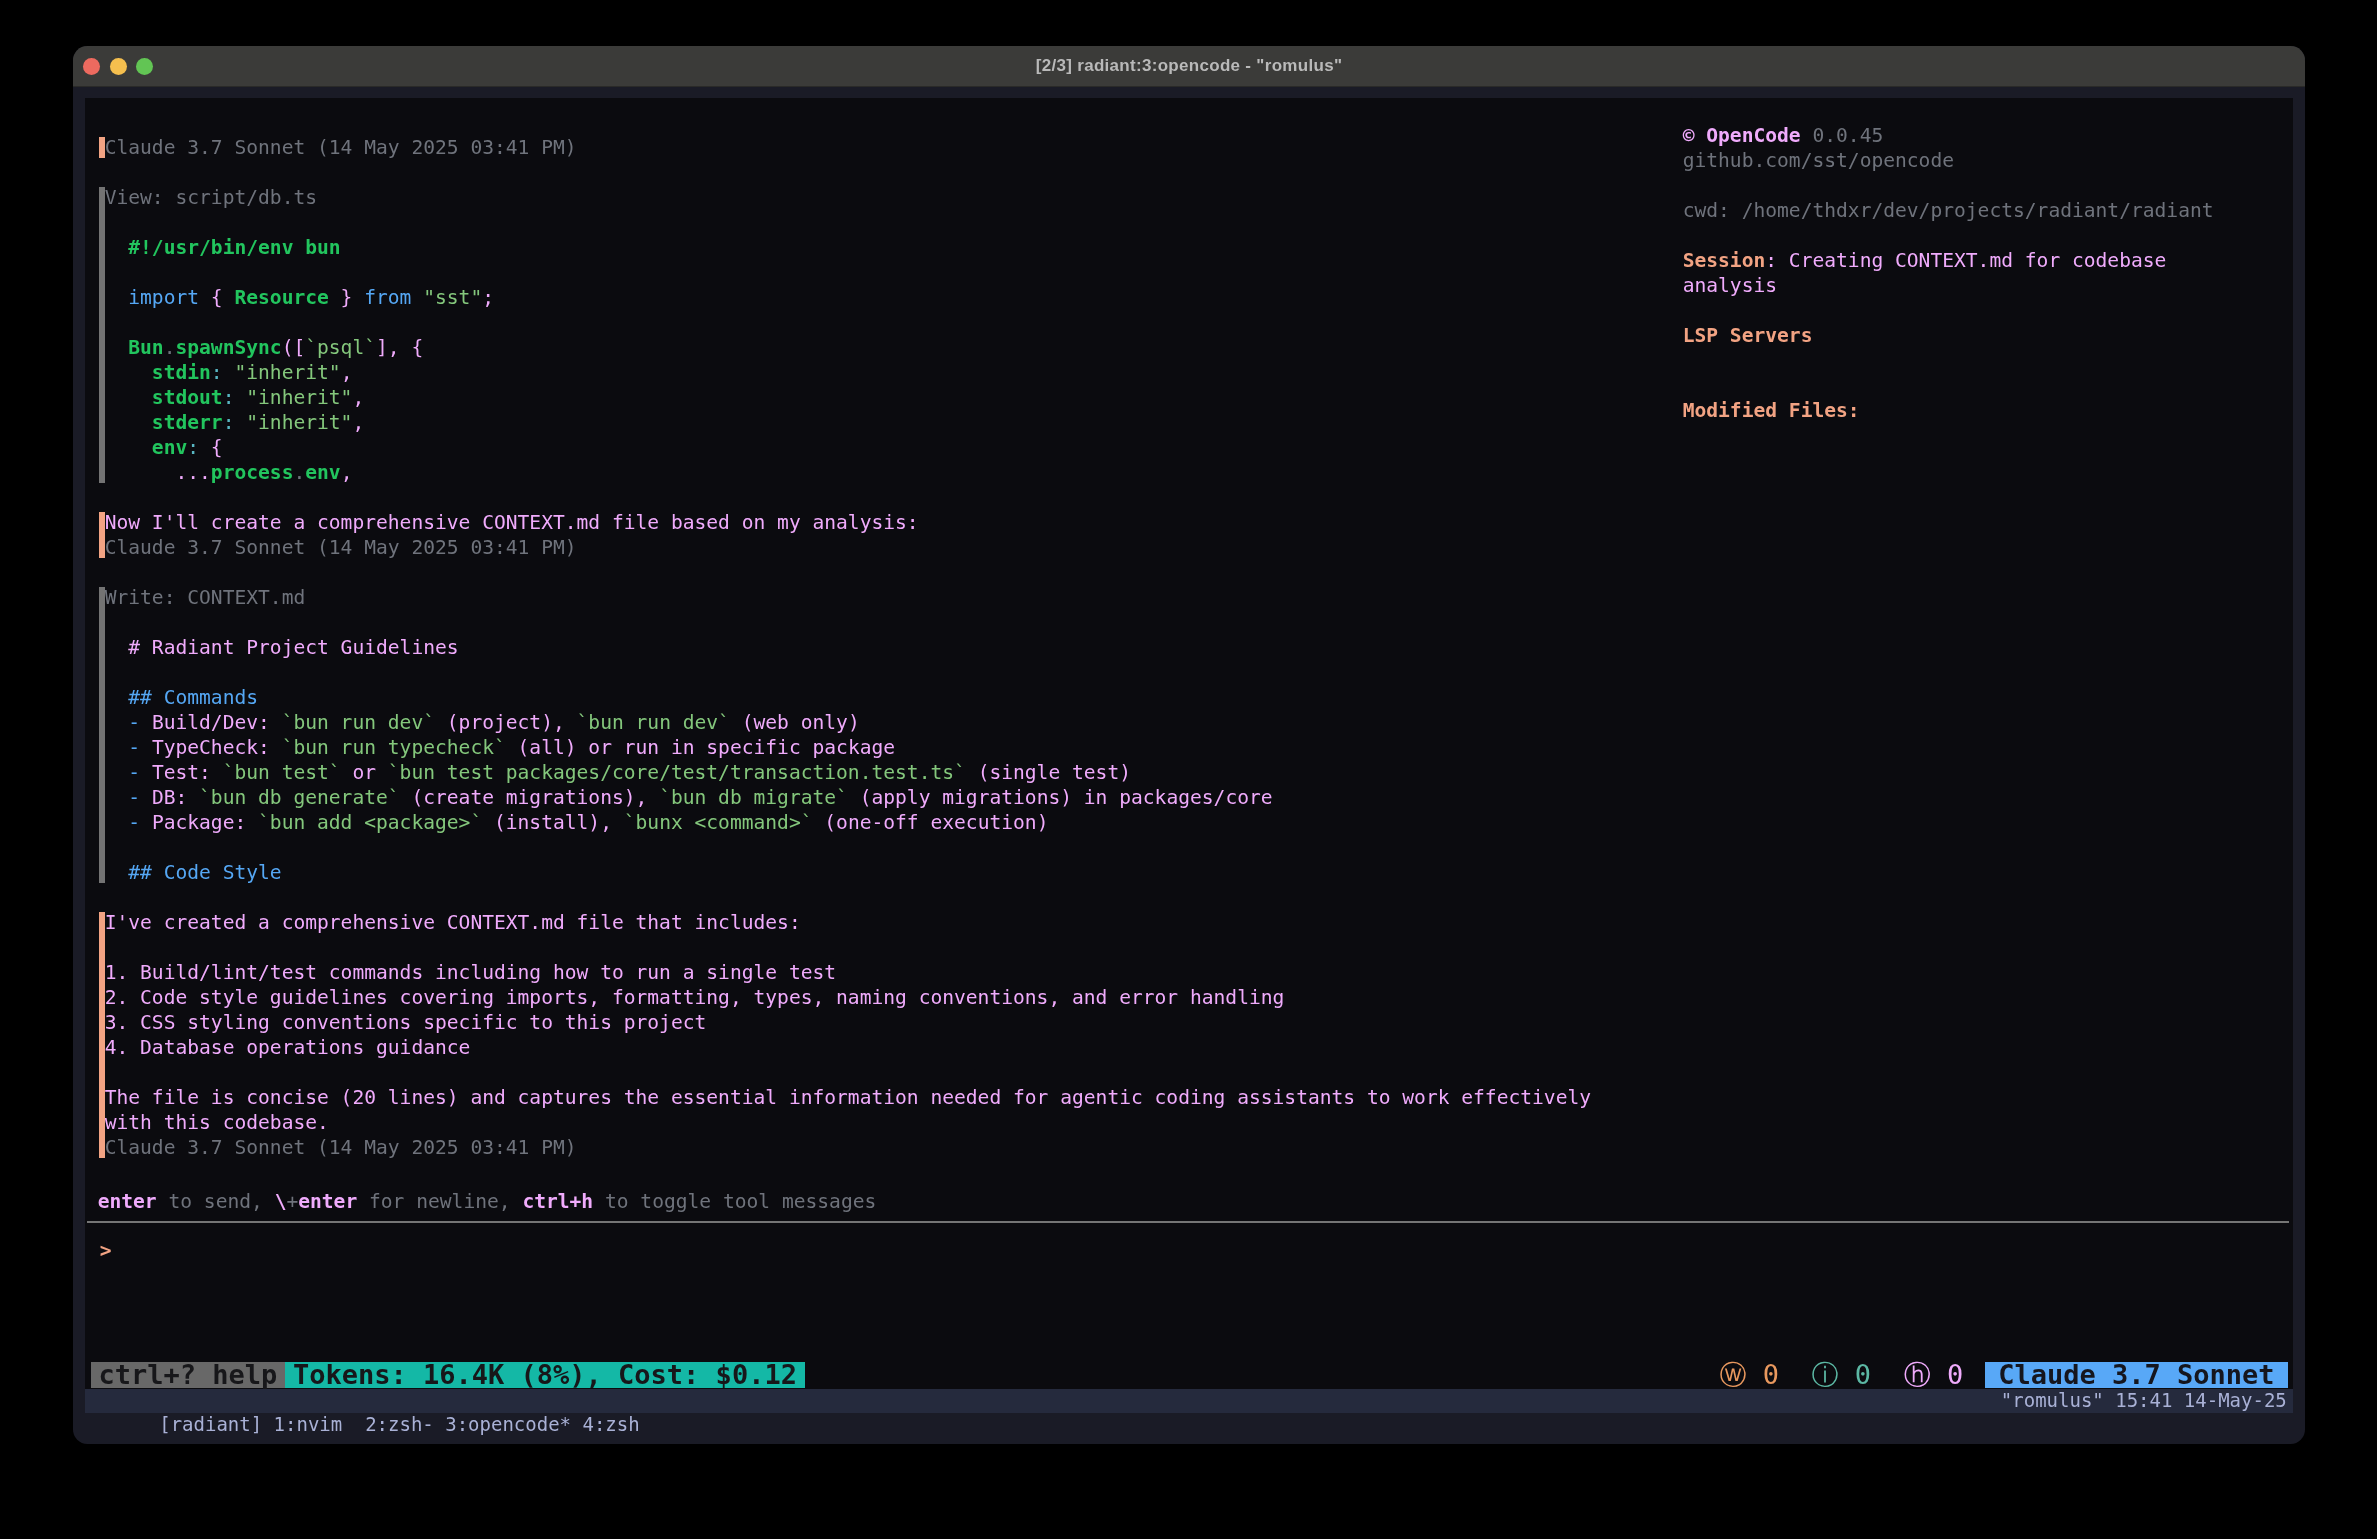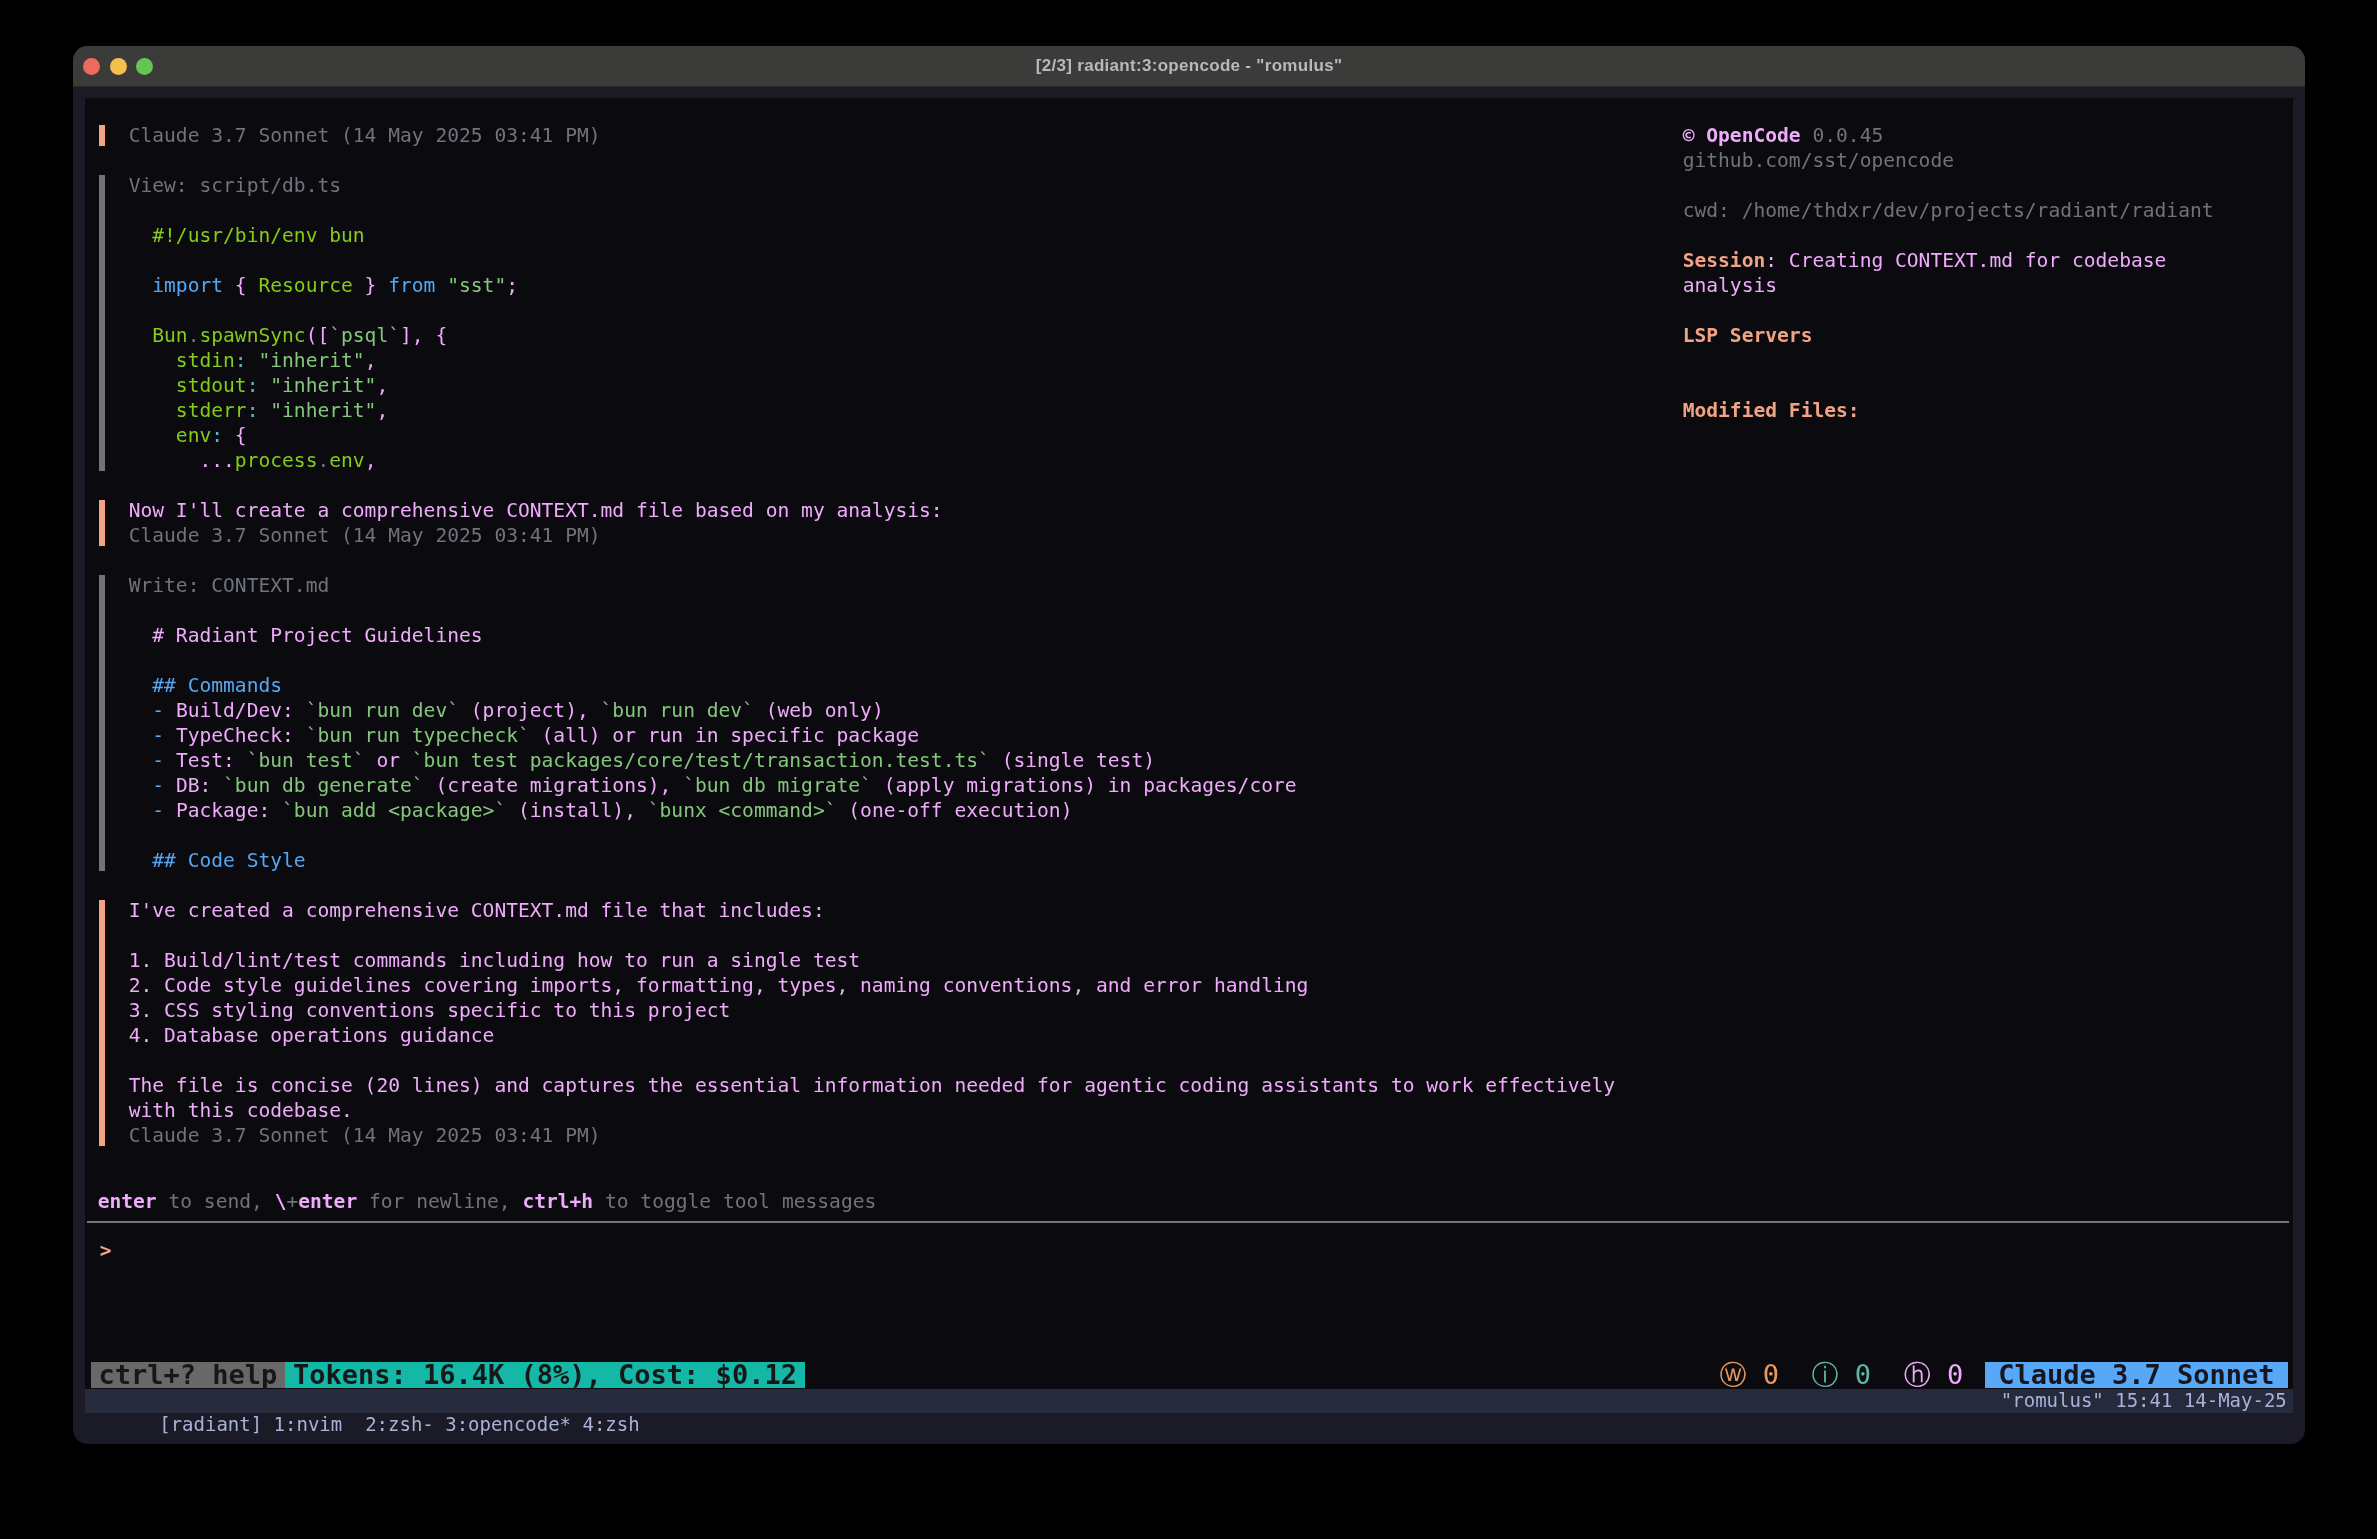--- a/index.html
+++ b/index.html
@@ -33,21 +33,21 @@
 
   
   .terminal {
     position:absolute; left:11.7px; top:52px; width:2208px; height:1291px;
     background:#0b0b0f; font-size:19.6px;
   }
   .line { height:25px; line-height:25px; white-space:pre; }
 
   
   .chat { position:absolute; left:0; top:25.4px; width:1585px; }
-  .block { position:relative; padding-left:44px; margin-bottom:25px; }
+  .block { position:relative; padding-left:20px; margin-bottom:25px;margin-top:12px; }
   .block::before {
     content:""; position:absolute; left:14.4px; top:2px; bottom:2px; width:5.9px;
   }
   .block.msg::before { background:#f2a383; }
   .block.tool::before { background:#737373; }
 
   
   .sidebar { position:absolute; left:1598px; top:25.4px; width:607px; }
 
   
@@ -72,21 +72,21 @@
   
   .tmux {
     position:absolute; left:11.7px; top:1343px; width:2208px; height:23.5px;
     background:#252a3d; color:#a9b1d6; font-size:19px; line-height:23.5px;
     display:flex; justify-content:space-between; padding:0 5.9px; white-space:pre;
   }
 
   
   .c-white  { color:#f0abfc; }
   .c-gray   { color:#6f737c; }
-  .c-pink   { color:#84cc16; }
+  .c-pink   { color:#22c55e;font-weight:bold; }
   .c-blue   { color:#55a7f4; }
   .c-green  { color:#84c77c; }
   .c-cyan   { color:#59b7c3; }
   .c-salmon { color:#f2a383; }
   .c-orange { color:#e8985e; }
   .c-teal   { color:#5cb8a4; }
   .seg-b    { font-weight:700; }
 </style>
 </head>
 <body>

